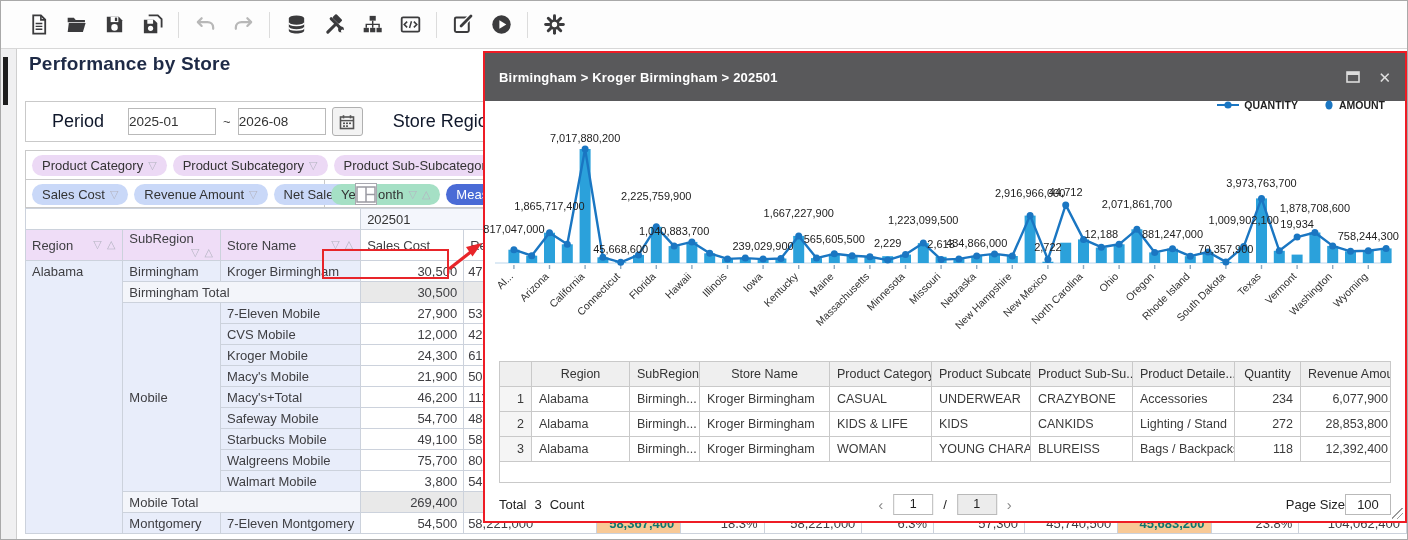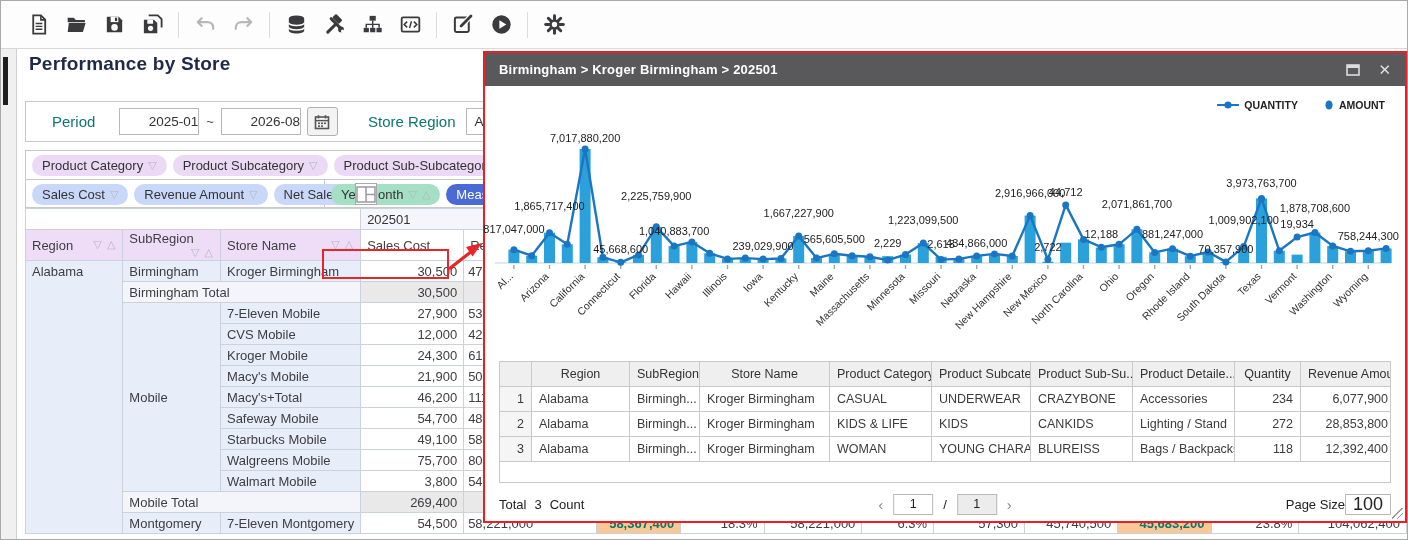--- a/index.html
+++ b/index.html
@@ -14,23 +14,23 @@
   .tsep { width:1px; height:26px; background:#dcdcdc; margin:0 7px; }
 
   
   .gutter { position:absolute; left:0; top:48px; width:16px; bottom:0; background:#f0f0f1; border-right:1px solid #cfcfcf; }
   .tab-ind { position:absolute; left:2px; top:8px; width:5px; height:48px; background:#1e1e1e; }
 
   .page-title { position:absolute; left:28px; top:52px; font-size:19px; font-weight:bold; color:#1e2a46; letter-spacing:.2px; }
 
   
   .filter-bar { position:absolute; left:24px; top:100px; width:1372px; height:41px; border:1px solid #c9c9c9; display:flex; align-items:center; background:#fff; }
-  .flabel { font-size:15px; color:#0f766e; }
+  .flabel { font-size:18px; color:#0f172a; }
   .fb-period-label { margin-left:26px; }
-  .finput { width:80px; height:27px; border:1px solid #b9b9b9; font-size:13.5px; color:#333; text-align:right; line-height:25px; background:#fff; }
+  .finput { width:88px; height:27px; border:1px solid #b9b9b9; font-size:13.5px; color:#333; text-align:left; line-height:25px; background:#fff; }
   .tilde { margin:0 7px; color:#444; font-size:13px; }
   .calbtn { width:31px; height:29px; border:1px solid #b0b0b0; border-radius:3px; background:#f3f3f3; margin-left:6px; display:flex; align-items:center; justify-content:center; cursor:pointer; }
   .fb-region-label { margin-left:30px; }
   .fselect { width:430px; height:27px; border:1px solid #b9b9b9; font-size:13.5px; color:#333; padding-left:8px; line-height:25px; background:#fff; margin-left:10px; white-space:nowrap; overflow:hidden; }
 
   
   .chips-box { position:absolute; left:24px; top:149px; width:1372px; height:58px; border:1px solid #c9c9c9; background:#fff; }
   .chips-row { display:flex; align-items:center; height:28px; padding-left:6px; gap:6px; }
   .chips-row1 { border-bottom:1px solid #c9c9c9; height:29px; }
   .chips-row2 { height:28px; padding-left:0; gap:0; }
@@ -62,21 +62,21 @@
   .pv .xt { background:#e9e9e9; }
   .pv .xnum { background:#fff; text-align:right; }
   .pv .orange { background:#f8c996; font-weight:bold; color:#0f766e; text-align:right; }
 
   
   .hl-box { position:absolute; left:321px; top:248px; width:127px; height:30px; border:2.5px solid #e8252a; z-index:45; pointer-events:none; }
   svg.anno { position:absolute; left:0; top:0; width:1408px; height:540px; z-index:46; pointer-events:none; }
 
   
   .popup { position:absolute; left:482px; top:50px; width:924px; height:472px; background:#fff; border:2px solid #ee1c25; z-index:40; }
-  .ptitlebar { height:33px; background:#59595b; display:flex; align-items:center; padding:0 14px; }
+  .ptitlebar { height:48px; background:#59595b; display:flex; align-items:center; padding:0 14px; }
   .ptitle { color:#fff; font-size:13px; font-weight:bold; letter-spacing:.2px; flex:1; }
   .pwin { display:flex; align-items:center; gap:18px; }
   .pwin .wmax { cursor:pointer; display:flex; }
   .pwin .wclose { color:#e0e0e0; font-size:15px; cursor:pointer; line-height:1; }
   .legend { position:absolute; right:20px; top:46px; display:flex; gap:26px; align-items:center; }
   .litem { display:flex; align-items:center; gap:5px; font-size:10.5px; font-weight:bold; color:#222; }
   svg.chart { position:absolute; left:6px; top:58px; width:908px; height:246px; overflow:visible; }
 
   
   .dwrap { position:absolute; left:14px; top:308px; width:892px; height:122px; border:1px solid #c9c9c9; overflow:hidden; background:#fff; }
@@ -86,21 +86,21 @@
   .dt td.idx { background:#f5f5f5; text-align:right; }
   .dt td.r { text-align:right; }
 
   .pfooter { position:absolute; left:14px; right:14px; top:438px; height:26px; display:flex; align-items:center; font-size:13px; color:#222; }
   .ftotal { display:flex; gap:8px; align-items:center; }
   .pager { position:absolute; left:50%; transform:translateX(-50%); display:flex; align-items:center; gap:10px; }
   .pgarrow { color:#8a8a8a; font-size:15px; cursor:pointer; }
   .pgbox { width:40px; height:21px; border:1px solid #b9b9b9; text-align:center; line-height:19px; font-size:12.5px; background:#fff; }
   .pgbox.dis { background:#ececec; }
   .psize { margin-left:auto; display:flex; align-items:center; }
-  .psbox { width:46px; height:21px; border:1px solid #b9b9b9; text-align:center; line-height:19px; font-size:18px; background:#fff; }
+  .psbox { width:46px; height:21px; border:1px solid #b9b9b9; text-align:center; line-height:19px; font-size:13px; background:#fff; }
   .rhandle { position:absolute; right:2px; bottom:2px; width:11px; height:11px; background:
     linear-gradient(135deg, transparent 45%, #9a9a9a 45%, #9a9a9a 52%, transparent 52%, transparent 70%, #9a9a9a 70%, #9a9a9a 77%, transparent 77%); cursor:nwse-resize; }
 </style>
 </head>
 <body>
 
 <div class="screen">
 
   <div class="toolbar" id="toolbar">
       <span class="tbtn">

